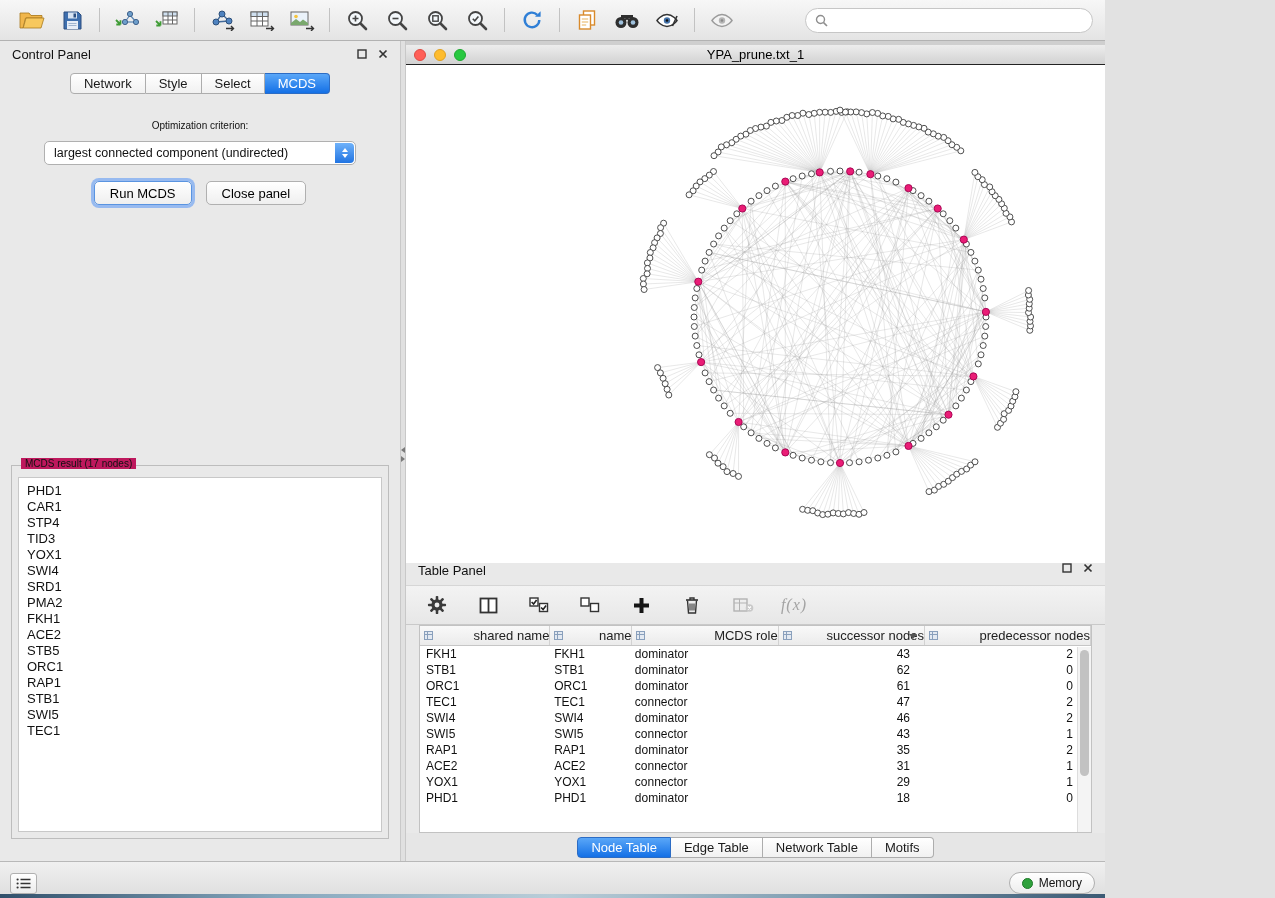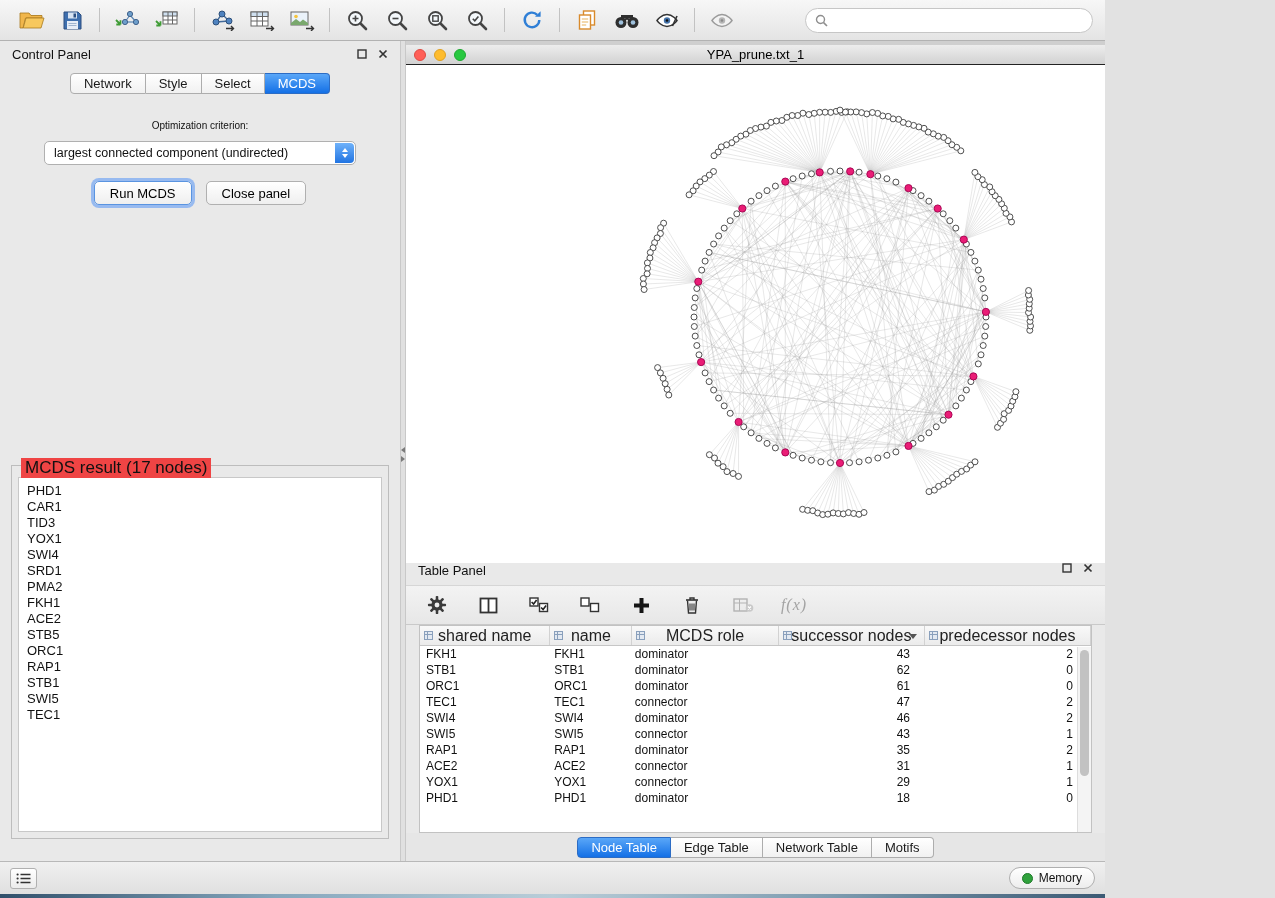--- a/index.html
+++ b/index.html
@@ -32,21 +32,21 @@
 .dropdown{width:312px;height:24px;margin:0 auto;background:#fff;border:1px solid #b0b0b0;border-radius:5px;display:flex;align-items:center;font-size:12.5px;padding-left:9px;position:relative}
 .dd-stepper{position:absolute;right:1px;top:1px;bottom:1px;width:19px;background:linear-gradient(#6fb2fa,#2174e2);border-radius:0 4px 4px 0;display:flex;flex-direction:column;align-items:center;justify-content:center;gap:2px}
 .dd-stepper i{display:block;width:0;height:0;border-left:3.5px solid transparent;border-right:3.5px solid transparent}
 .dd-up{border-bottom:4.5px solid #fff}
 .dd-down{border-top:4.5px solid #fff}
 .btn-row{display:flex;gap:14px;margin:16px auto 0}
 .btn{font-size:13px;height:24px;padding:0 15px;background:linear-gradient(#ffffff,#efefef);border:1px solid #b0b0b0;border-radius:5px;font-family:"Liberation Sans",sans-serif}
 .btn.focus{box-shadow:0 0 0 3px rgba(83,148,245,.55);border-color:#5a94e0}
 .cp-spacer{flex:1}
 .groupbox{height:374px;flex:0 0 374px;margin:0 11px;border:1px solid #bdbdbd;position:relative;padding:11px 6px 6px;display:flex}
-.groupbox-legend{position:absolute;top:-8px;left:9px;background:#ef4444;padding:0 4px;font-size:17px}
+.groupbox-legend{position:absolute;top:-8px;left:9px;background:#be185d;padding:0 4px;font-size:10px}
 .mcds-list{flex:1;background:#fff;border:1px solid #c8c8c8;padding:5px 8px;font-size:13px;line-height:16px;overflow:hidden}
 
 
 .splitter{width:6px;flex:0 0 6px;background:#e0e0e0;border-left:1px solid #c8c8c8;border-right:1px solid #c8c8c8;position:relative}
 .split-handle{position:absolute;top:406px;left:-1px;display:flex;flex-direction:column;gap:3px;align-items:center;width:6px}
 .split-handle i{display:block;width:0;height:0;border-top:3px solid transparent;border-bottom:3px solid transparent}
 .h-left{border-right:4px solid #7a7a7a}
 .h-right{border-left:4px solid #7a7a7a}
 
 
@@ -62,33 +62,33 @@
 .net-canvas{flex:1;background:#fff;overflow:hidden}
 
 
 .table-panel{flex:1;background:#e9e9e9;display:flex;flex-direction:column;min-height:0}
 .tp-head{height:22px;flex:0 0 22px;display:flex;align-items:flex-start;padding:0 12px;font-size:13px}
 .tp-toolbar{height:40px;flex:0 0 40px;display:flex;align-items:center;gap:17px;padding:0 14px;background:linear-gradient(#f3f3f3,#e7e7e7);border-top:1px solid #d6d6d6;border-bottom:1px solid #c9c9c9}
 .tp-tool{width:34px;height:30px;display:flex;align-items:center;justify-content:center}
 .fx{font-family:"Liberation Serif",serif;font-style:italic;font-size:16px;color:#a3a3a3;letter-spacing:1px}
 .table-wrap{flex:1;margin:0 13px 0 13px;background:#fff;border:1px solid #c2c2c2;position:relative;overflow:hidden;display:flex;flex-direction:column}
 .thead{display:flex;height:20px;flex:0 0 20px;background:linear-gradient(#f9f9f9,#ebebeb);border-bottom:1px solid #c6c6c6}
-.th{display:flex;align-items:center;justify-content:center;font-size:16px;color:#222;border-right:1px solid #d2d2d2;position:relative;white-space:nowrap}
+.th{display:flex;align-items:center;justify-content:flex-end;font-size:13px;color:#222;border-right:1px solid #d2d2d2;position:relative;white-space:nowrap}
 .th .hgrid{position:absolute;left:4px;top:5px}
 .sort-ind{position:absolute;right:7px;top:8px;width:0;height:0;border-left:4px solid transparent;border-right:4px solid transparent;border-top:5px solid #555}
 .tr{display:flex;height:16px;flex:0 0 16px;align-items:center;font-size:12px}
 .td{padding:0 6px;white-space:nowrap;overflow:hidden}
 .td.num{text-align:right}
 .c0{width:132px}.c1{width:83px}.c2{width:148px}.c3{width:148px}.c4{width:168px}.cf{flex:1;border-right:none}
 .vscroll{position:absolute;right:0;top:21px;bottom:0;width:14px;background:#f4f4f4;border-left:1px solid #ddd}
 .vthumb{position:absolute;left:2px;right:2px;top:3px;height:68%;background:#c2c2c2;border-radius:6px}
 .tp-tabs{height:28px;flex:0 0 28px;display:flex;justify-content:center;align-items:center;background:#e6e6e6}
 
 
-.statusbar{height:33px;flex:0 0 33px;background:linear-gradient(#f0f0f0,#e0e0e0);border-top:1px solid #b8b8b8;display:flex;align-items:center;padding:0 10px}
+.statusbar{height:33px;flex:0 0 33px;background:linear-gradient(#f0f0f0,#e0e0e0);border-top:1px solid #b8b8b8;display:flex;align-items:flex-end;padding:0 10px}
 .status-left-btn{width:27px;height:21px;border:1px solid #b0b0b0;border-radius:3px;background:linear-gradient(#fff,#ececec);display:flex;align-items:center;justify-content:center}
 .memory-btn{margin-left:auto;display:flex;align-items:center;gap:6px;font-size:12px;height:22px;padding:0 12px;border:1px solid #afafaf;border-radius:12px;background:linear-gradient(#fff,#ededed)}
 .mem-dot{width:11px;height:11px;border-radius:50%;background:#2fa13c;border:1px solid #1d7a28}
 .wallpaper{height:4px;flex:0 0 4px;background:linear-gradient(90deg,#31506b,#86a7bd,#b9cdd8,#7e9cb0,#3c5a74)}
 </style>
 </head>
 <body>
 
 <div class="app">
 
@@ -279,20 +279,21 @@
         <div class="btn-row">
           <button class="btn focus">Run MCDS</button>
           <button class="btn">Close panel</button>
         </div>
         <div class="cp-spacer"></div>
         <div class="groupbox">
           <div class="groupbox-legend">MCDS result (17 nodes)</div>
           <div class="mcds-list" id="mcds-list">
               <div>PHD1</div>
               <div>CAR1</div>
+              <div>STP4</div>
               <div>TID3</div>
               <div>YOX1</div>
               <div>SWI4</div>
               <div>SRD1</div>
               <div>PMA2</div>
               <div>FKH1</div>
               <div>ACE2</div>
               <div>STB5</div>
               <div>ORC1</div>
               <div>RAP1</div>

